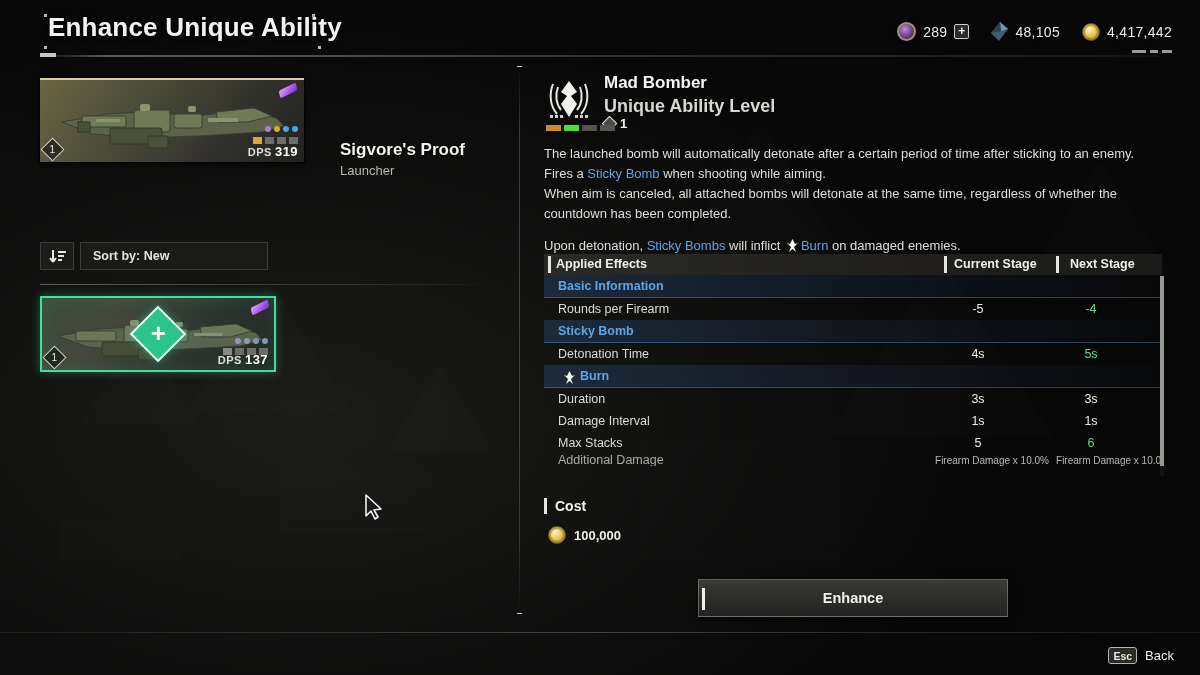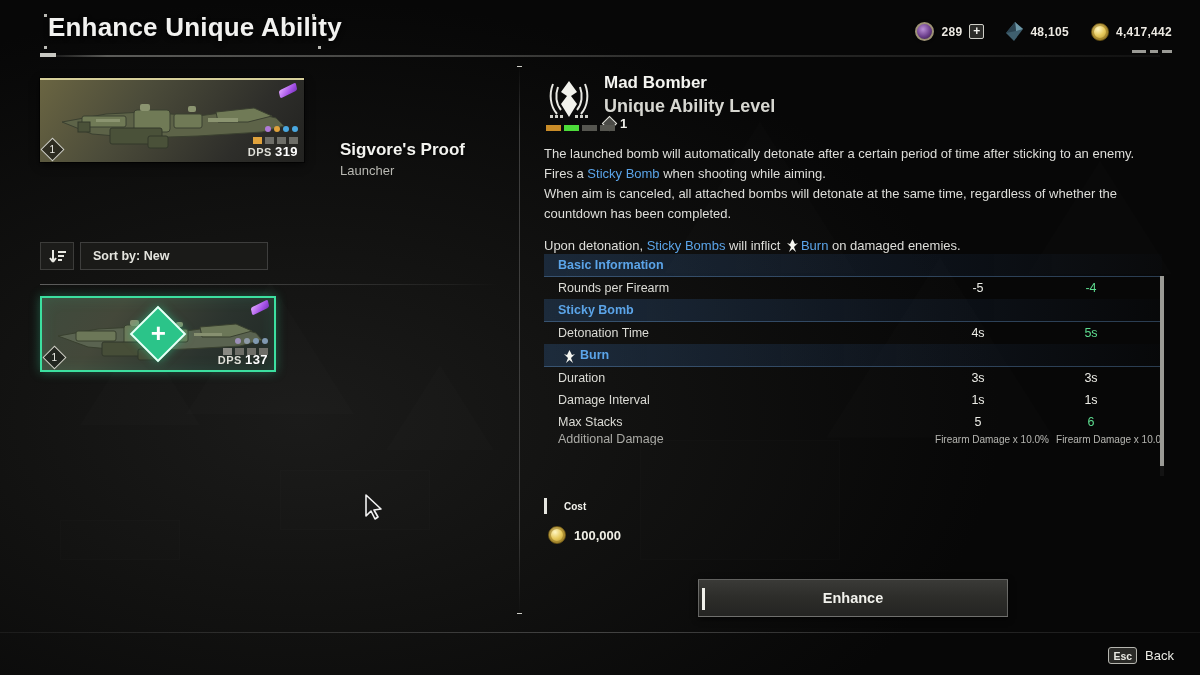--- a/index.html
+++ b/index.html
@@ -46,21 +46,21 @@
   .corner-dash { position: absolute; right: 28px; top: 50px; width: 40px; height: 3px; }
   .corner-dash i { position: absolute; top: 0; height: 3px; background: #9a9a95; }
 
   
   .currencies {
     position: absolute; right: 28px; top: 22px;
     display: flex; align-items: center; gap: 22px;
     font-size: 14px; color: #ece9e2; letter-spacing: .3px;
   }
   .cur { display: flex; align-items: center; gap: 7px; }
-  .cur-val { font-weight: 700; font-size: 12px; text-shadow: 0 1px 2px #000; }
+  .cur-val { font-weight: 400; font-size: 14px; text-shadow: 0 1px 2px #000; }
   .gem-icon {
     width: 19px; height: 19px; border-radius: 50%;
     background: radial-gradient(circle at 40% 35%, #b98fd6 0%, #6c3f8c 55%, #2a1838 100%);
     border: 2px solid #9d9276; box-shadow: 0 0 3px rgba(0,0,0,.8);
   }
   .plus-btn {
     width: 15px; height: 15px; border: 1px solid #cfcfc8; border-radius: 2px;
     background: #2b2b28; color: #f3f3ef; font-size: 12px; line-height: 13px;
     text-align: center; font-weight: 700;
   }
@@ -210,21 +210,21 @@
   .row.clipped { height: 12px; overflow: hidden; opacity: .75; }
   .scrollbar {
     position: absolute; right: -2px; top: 22px; width: 4px; height: 200px;
     background: rgba(255,255,255,.05);
   }
   .scroll-thumb { position: absolute; top: 0; left: 0; width: 4px; height: 190px; background: #9a9a95; }
 
   
   .cost-head { position: absolute; left: 0; top: 430px; display: flex; align-items: center; gap: 8px; }
   .cost-bar { width: 3px; height: 16px; background: #e6e6e0; }
-  .cost-title { font-size: 10px; font-weight: 700; color: #f2f2ec; margin-left: 9px; }
+  .cost-title { font-size: 14px; font-weight: 700; color: #f2f2ec; }
   .cost-val { position: absolute; left: 4px; top: 458px; display: flex; align-items: center; gap: 8px; }
   .cost-amt { font-size: 13px; font-weight: 600; color: #f0efe6; }
 
   .enhance-btn {
     position: absolute; left: 154px; top: 511px; width: 310px; height: 38px;
     background: linear-gradient(180deg, #3a3a37 0%, #2d2d2a 48%, #242422 100%);
     border: 1px solid rgba(255,255,255,.28);
     display: flex; align-items: center; justify-content: center;
     font-size: 14.5px; font-weight: 600; color: #f1f1ec;
     box-shadow: 0 2px 6px rgba(0,0,0,.6);
@@ -464,20 +464,28 @@
       <p><span>Fires a </span><span class="kw">Sticky Bomb</span><span> when shooting while aiming.</span></p>
       <p>When aim is canceled, all attached bombs will detonate at the same time, regardless of whether the</p>
       <p>countdown has been completed.</p>
       <p class="gap"><span>Upon detonation, </span><span class="kw">Sticky Bombs</span><span> will inflict </span><span class="burn-ico"><svg viewBox="0 0 11 13" width="11" height="13">
               <polygon points="5.5,0 8,5 11,4 7,8 9,13 5.5,10 2,13 4,8 0,4 3,5" fill="#f5f5ef"></polygon>
             </svg></span><span class="kw">Burn</span><span> on damaged enemies.</span></p>
     </div>
 
     <div class="tbl">
 
+      <div class="tbl-head">
+        <div class="cap" style="left:4px;"></div>
+        <div class="th" style="left:12px;">Applied Effects</div>
+        <div class="cap" style="left:400px;"></div>
+        <div class="th" style="left:410px;">Current Stage</div>
+        <div class="cap" style="left:512px;"></div>
+        <div class="th" style="left:526px;">Next Stage</div>
+      </div>
 
       <div class="tbl-body">
 
         <div class="sec">
           <span class="sec-label">Basic Information</span>
         </div>
 
         <div class="row">
           <span class="row-label">Rounds per Firearm</span>
           <span class="row-cur">-5</span>

